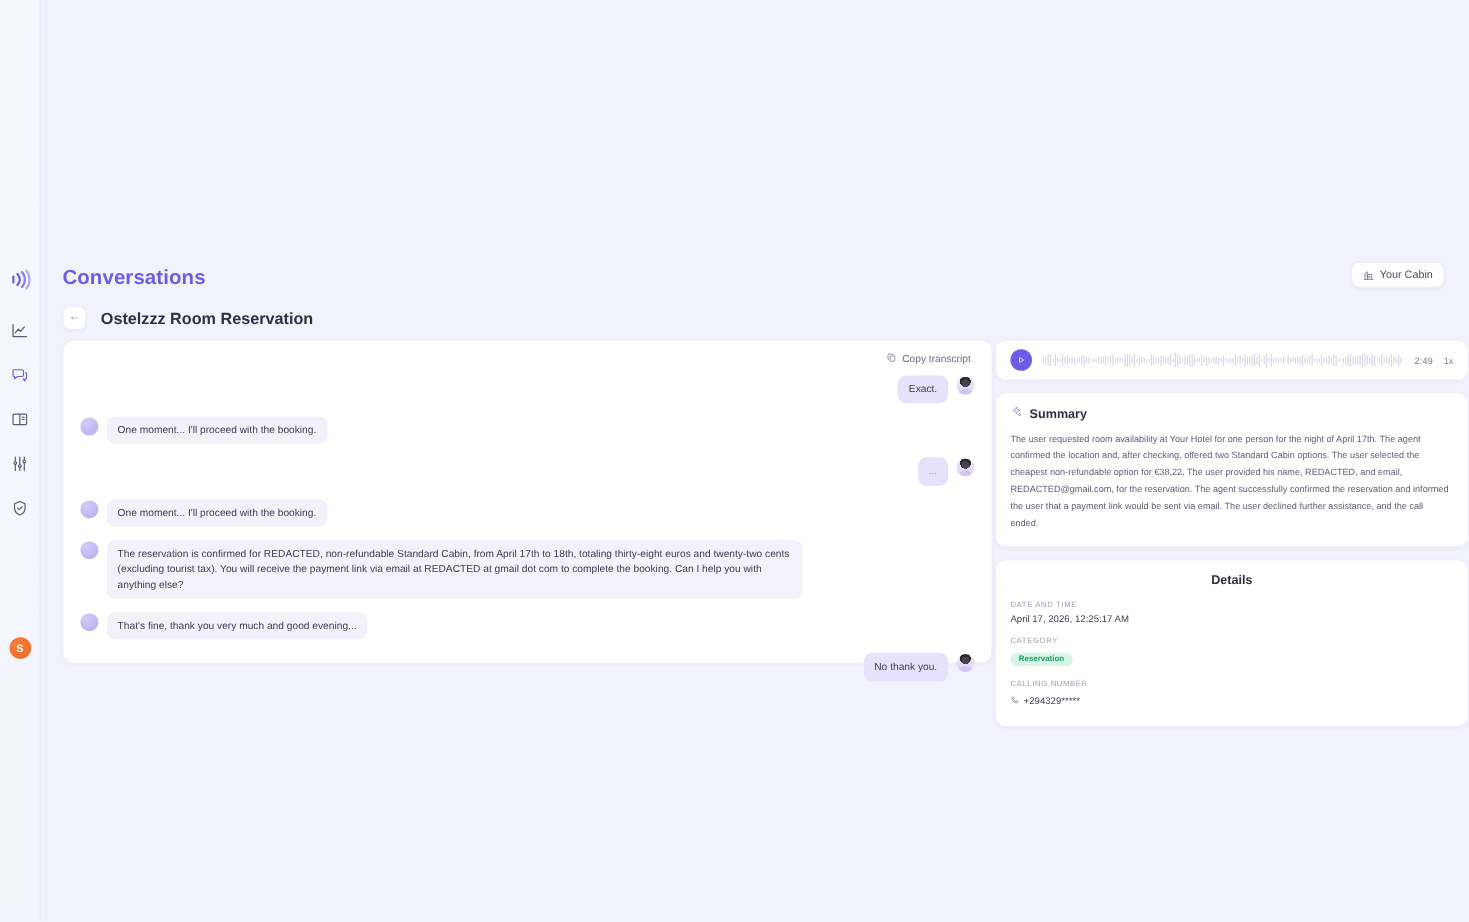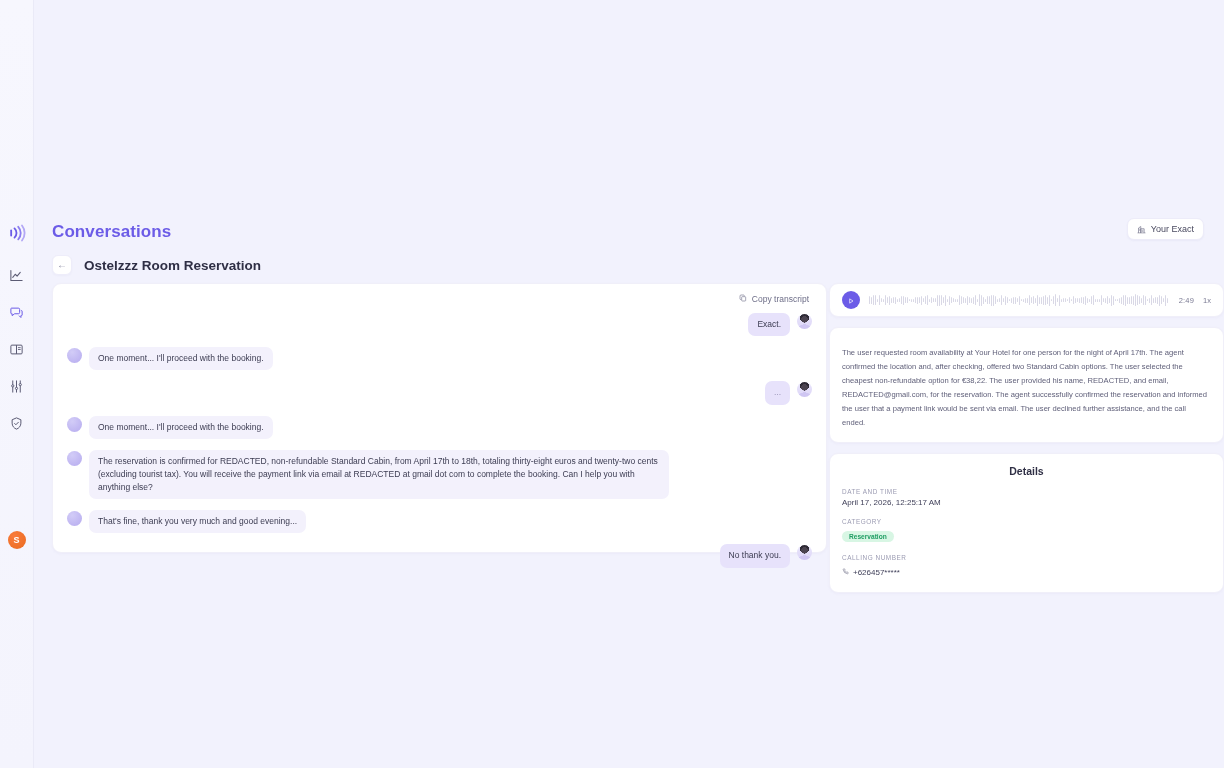--- a/index.html
+++ b/index.html
@@ -202,21 +202,21 @@
       <div id="page-title">Conversations</div>
       <div id="hotel-btn">
         <span class="hicon">
           <svg width="9" height="9" viewBox="0 0 24 24" fill="none">
             <path d="M4 21V8l6-4v17" stroke="#6b6b84" stroke-width="1.7" stroke-linejoin="round"></path>
             <path d="M10 21V10h9v11" stroke="#6b6b84" stroke-width="1.7" stroke-linejoin="round"></path>
             <path d="M13 14h3M13 17h3M6.5 11h1M6.5 14h1" stroke="#6b6b84" stroke-width="1.3" stroke-linecap="round"></path>
             <path d="M2.5 21h19" stroke="#6b6b84" stroke-width="1.6" stroke-linecap="round"></path>
           </svg>
         </span>
-        <span>Your Exact</span>
+        <span>Your Cabin</span>
       </div>
     </div>
 
     <div id="sub-head">
       <div id="back-btn">
         <span>←</span>
       </div>
       <div id="convo-title">Ostelzzz Room Reservation</div>
     </div>
 
@@ -424,28 +424,37 @@
             <i style="height: 8px;"></i>
             <i style="height: 4px;"></i>
             <i style="height: 11px;"></i>
             <i style="height: 5px;"></i>
           </div>
         <div id="dur">2:49</div>
         <div id="speed">1x</div>
       </div>
 
       <div class="card" id="summary-card">
+        <div class="sec-title">
+          <span>
+            <svg width="10" height="10" viewBox="0 0 24 24" fill="none">
+              <path d="M12 2.5l1.8 5.2 5.2 1.8-5.2 1.8L12 16.5l-1.8-5.2L5 9.5l5.2-1.8z" stroke="#8c7ef0" stroke-width="1.5" stroke-linejoin="round"></path>
+              <path d="M18.5 15.5l.7 2 2 .7-2 .7-.7 2-.7-2-2-.7 2-.7z" stroke="#8c7ef0" stroke-width="1.2" stroke-linejoin="round"></path>
+            </svg>
+          </span>
+          <span>Summary</span>
+        </div>
         <p id="summary-text">The user requested room availability at Your Hotel for one person for the night of April 17th. The agent confirmed the location and, after checking, offered two Standard Cabin options. The user selected the cheapest non-refundable option for €38,22. The user provided his name, REDACTED, and email, REDACTED@gmail.com, for the reservation. The agent successfully confirmed the reservation and informed the user that a payment link would be sent via email. The user declined further assistance, and the call ended.</p>
       </div>
 
       <div class="card" id="details-card">
         <div id="details-title">Details</div>
         <div id="details-fields"><div class="d-label">DATE AND TIME</div><div class="d-value">April 17, 2026, 12:25:17 AM</div><div class="d-label">CATEGORY</div><div class="badge">Reservation</div><div class="d-label">CALLING NUMBER</div><div class="d-value phone">
               <span><svg width="7" height="7" viewBox="0 0 24 24" fill="none">
                   <path d="M6 3h3l2 5-2.5 1.5a12 12 0 0 0 6 6L16 13l5 2v3a2 2 0 0 1-2.2 2A17 17 0 0 1 4 5.2 2 2 0 0 1 6 3z" stroke="#6b6b84" stroke-width="1.8" stroke-linejoin="round"></path>
                 </svg></span>
-              <span>+626457*****</span>
+              <span>+294329*****</span>
             </div></div>
       </div>
 
     </aside>
   </div>
 </div>
 
 </body></html>

